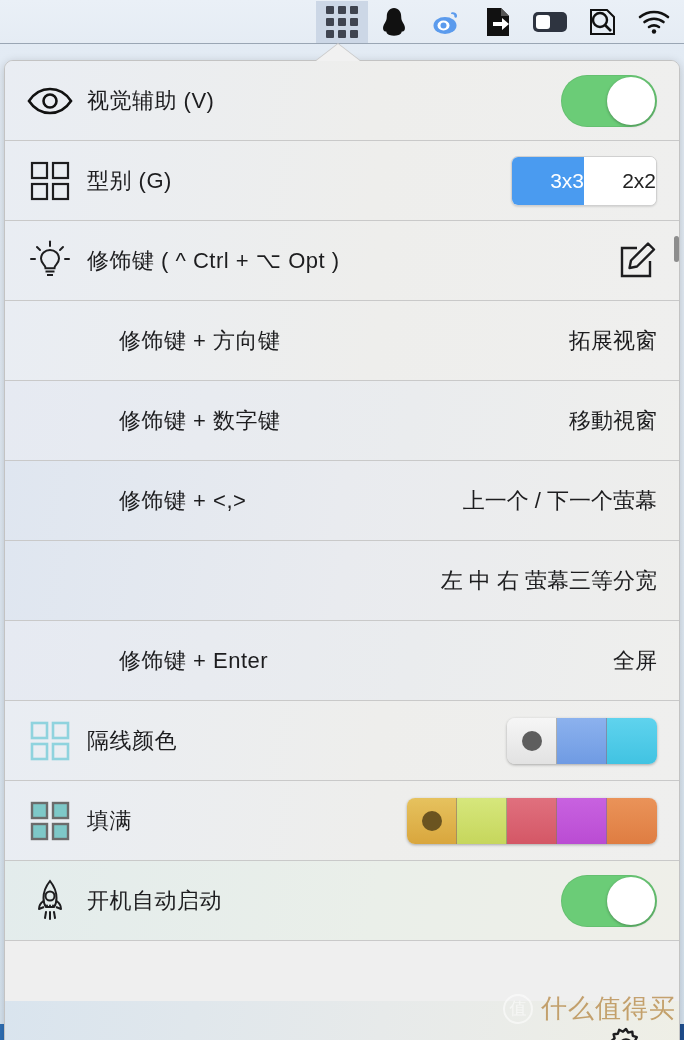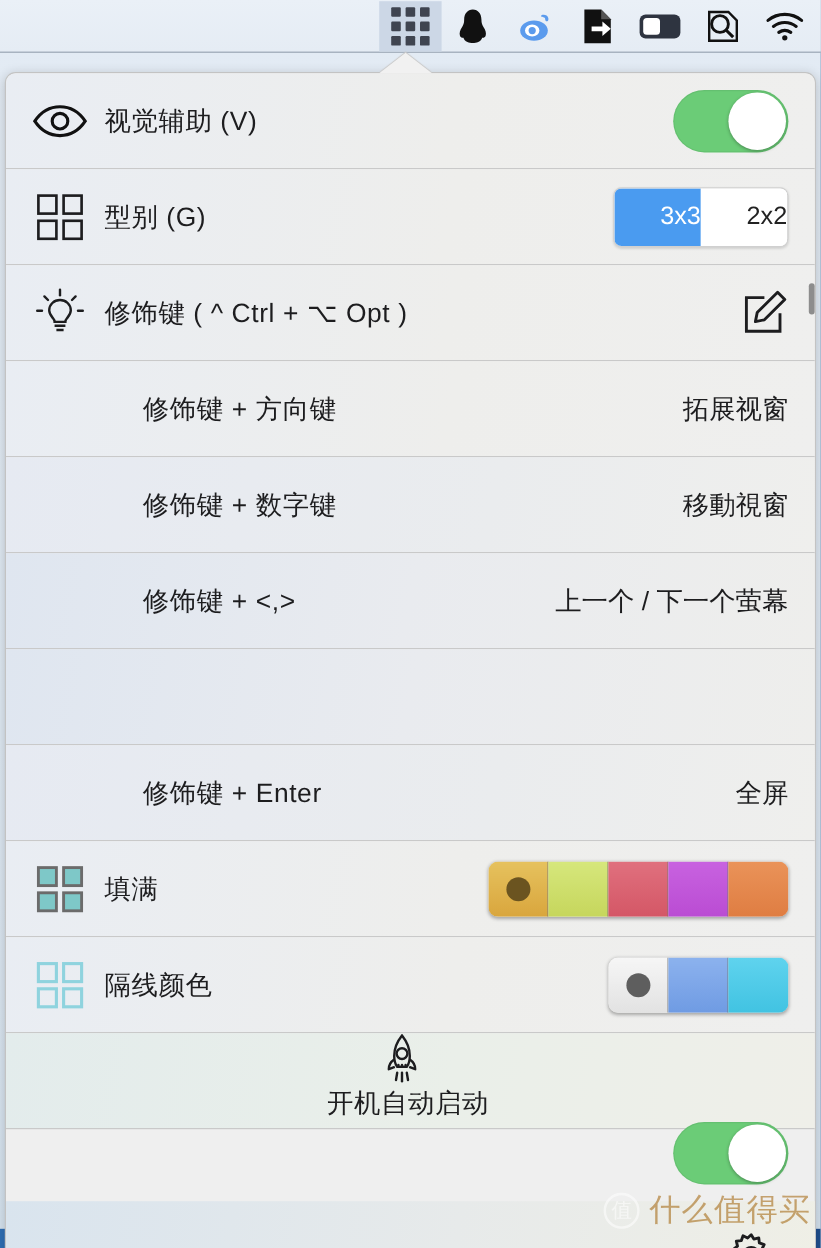--- a/index.html
+++ b/index.html
@@ -74,21 +74,21 @@
     position: relative;
     display: flex; align-items: center;
     height: 80px;
     padding: 0 22px 0 18px;
     border-bottom: 1px solid #c9c9c9;
     background: #efefef;
   }
   .row.tint-a { background: linear-gradient(100deg,#e9edf3 0%, #eeeeec 55%, #efefee 100%); }
   .row.tint-b { background: linear-gradient(100deg,#dfe6f0 0%, #e9ebef 50%, #eeeeec 100%); justify-content: flex-end; }
   .row.tint-c { background: linear-gradient(100deg,#e6eaf2 0%, #eaecee 60%, #efefed 100%); }
-  .row.tint-d { background: linear-gradient(100deg,#e3ecec 0%, #eaefe9 55%, #efefe9 100%); flex-direction: column; }
+  .row.tint-d { background: linear-gradient(100deg,#e3ecec 0%, #eaefe9 55%, #efefe9 100%); }
 
   .row-icon {
     width: 54px; min-width: 54px; height: 44px;
     display: flex; align-items: center; justify-content: center;
     margin-right: 10px;
   }
   .row-icon.empty { }
   .row-label {
     font-size: 22px; color: #1d1d1f; letter-spacing: .5px;
     white-space: nowrap;
@@ -311,26 +311,48 @@
     </div>
 
     <div class="row tint-b">
       <div class="row-icon empty"></div>
       <div class="row-label indented">修饰键 + &lt;,&gt;</div>
       <div class="row-right">上一个 / 下一个萤幕</div>
     </div>
 
     <div class="row tint-b">
       <div class="row-icon empty"></div>
+      <div class="row-right">左 中 右 萤幕三等分宽</div>
     </div>
 
     <div class="row tint-c">
       <div class="row-icon empty"></div>
       <div class="row-label indented">修饰键 + Enter</div>
       <div class="row-right">全屏</div>
+    </div>
+
+    <div class="row tint-a">
+      <div class="row-icon">
+        <svg width="40" height="40" viewBox="0 0 40 40">
+          <rect x="2" y="2" width="15" height="15" fill="none" stroke="#8fd3de" stroke-width="2.6"></rect>
+          <rect x="23" y="2" width="15" height="15" fill="none" stroke="#8fd3de" stroke-width="2.6"></rect>
+          <rect x="2" y="23" width="15" height="15" fill="none" stroke="#8fd3de" stroke-width="2.6"></rect>
+          <rect x="23" y="23" width="15" height="15" fill="none" stroke="#8fd3de" stroke-width="2.6"></rect>
+        </svg>
+      </div>
+      <div class="row-label">隔线颜色</div>
+      <div class="row-right">
+        <div class="swatches">
+          <div class="sw" style="background:linear-gradient(180deg,#f6f6f6,#e2e2e2)">
+            <span class="dot" style="background:#5e5e5e"></span>
+          </div>
+          <div class="sw" style="background:linear-gradient(180deg,#8cb2ee,#6f9be3)"></div>
+          <div class="sw" style="background:linear-gradient(180deg,#5fd3ee,#41c3e2)"></div>
+        </div>
+      </div>
     </div>
 
     <div class="row tint-a">
       <div class="row-icon">
         <svg width="40" height="40" viewBox="0 0 40 40">
           <rect x="2" y="2" width="15" height="15" fill="#7ec8c8" stroke="#6b6b6b" stroke-width="2.4"></rect>
           <rect x="23" y="2" width="15" height="15" fill="#7ec8c8" stroke="#6b6b6b" stroke-width="2.4"></rect>
           <rect x="2" y="23" width="15" height="15" fill="#7ec8c8" stroke="#6b6b6b" stroke-width="2.4"></rect>
           <rect x="23" y="23" width="15" height="15" fill="#7ec8c8" stroke="#6b6b6b" stroke-width="2.4"></rect>
         </svg>
@@ -338,41 +360,20 @@
       <div class="row-label">填满</div>
       <div class="row-right">
         <div class="swatches">
           <div class="sw" style="background:linear-gradient(180deg,#e6c25e,#d9a63d)">
             <span class="dot" style="background:#6b5420"></span>
           </div>
           <div class="sw" style="background:linear-gradient(180deg,#d6e77c,#c6d65c)"></div>
           <div class="sw" style="background:linear-gradient(180deg,#e0707e,#d45766)"></div>
           <div class="sw" style="background:linear-gradient(180deg,#c862e0,#ba4cd3)"></div>
           <div class="sw" style="background:linear-gradient(180deg,#ea9359,#df7d42)"></div>
-        </div>
-      </div>
-    </div>
-
-    <div class="row tint-a">
-      <div class="row-icon">
-        <svg width="40" height="40" viewBox="0 0 40 40">
-          <rect x="2" y="2" width="15" height="15" fill="none" stroke="#8fd3de" stroke-width="2.6"></rect>
-          <rect x="23" y="2" width="15" height="15" fill="none" stroke="#8fd3de" stroke-width="2.6"></rect>
-          <rect x="2" y="23" width="15" height="15" fill="none" stroke="#8fd3de" stroke-width="2.6"></rect>
-          <rect x="23" y="23" width="15" height="15" fill="none" stroke="#8fd3de" stroke-width="2.6"></rect>
-        </svg>
-      </div>
-      <div class="row-label">隔线颜色</div>
-      <div class="row-right">
-        <div class="swatches">
-          <div class="sw" style="background:linear-gradient(180deg,#f6f6f6,#e2e2e2)">
-            <span class="dot" style="background:#5e5e5e"></span>
-          </div>
-          <div class="sw" style="background:linear-gradient(180deg,#8cb2ee,#6f9be3)"></div>
-          <div class="sw" style="background:linear-gradient(180deg,#5fd3ee,#41c3e2)"></div>
         </div>
       </div>
     </div>
 
     <div class="row tint-d">
       <div class="row-icon">
         <svg width="40" height="44" viewBox="0 0 40 44">
           <path d="M20 2c4 5 6.5 11 6.5 17 0 4-1 7-2.5 9h-8c-1.5-2-2.5-5-2.5-9C13.5 13 16 7 20 2z" fill="none" stroke="#1d1d1f" stroke-width="2"></path>
           <circle cx="20" cy="17" r="4.5" fill="none" stroke="#1d1d1f" stroke-width="2"></circle>
           <path d="M13.5 22c-3 2-4.5 5-4.5 8l5-2" fill="none" stroke="#1d1d1f" stroke-width="2" stroke-linejoin="round"></path>

